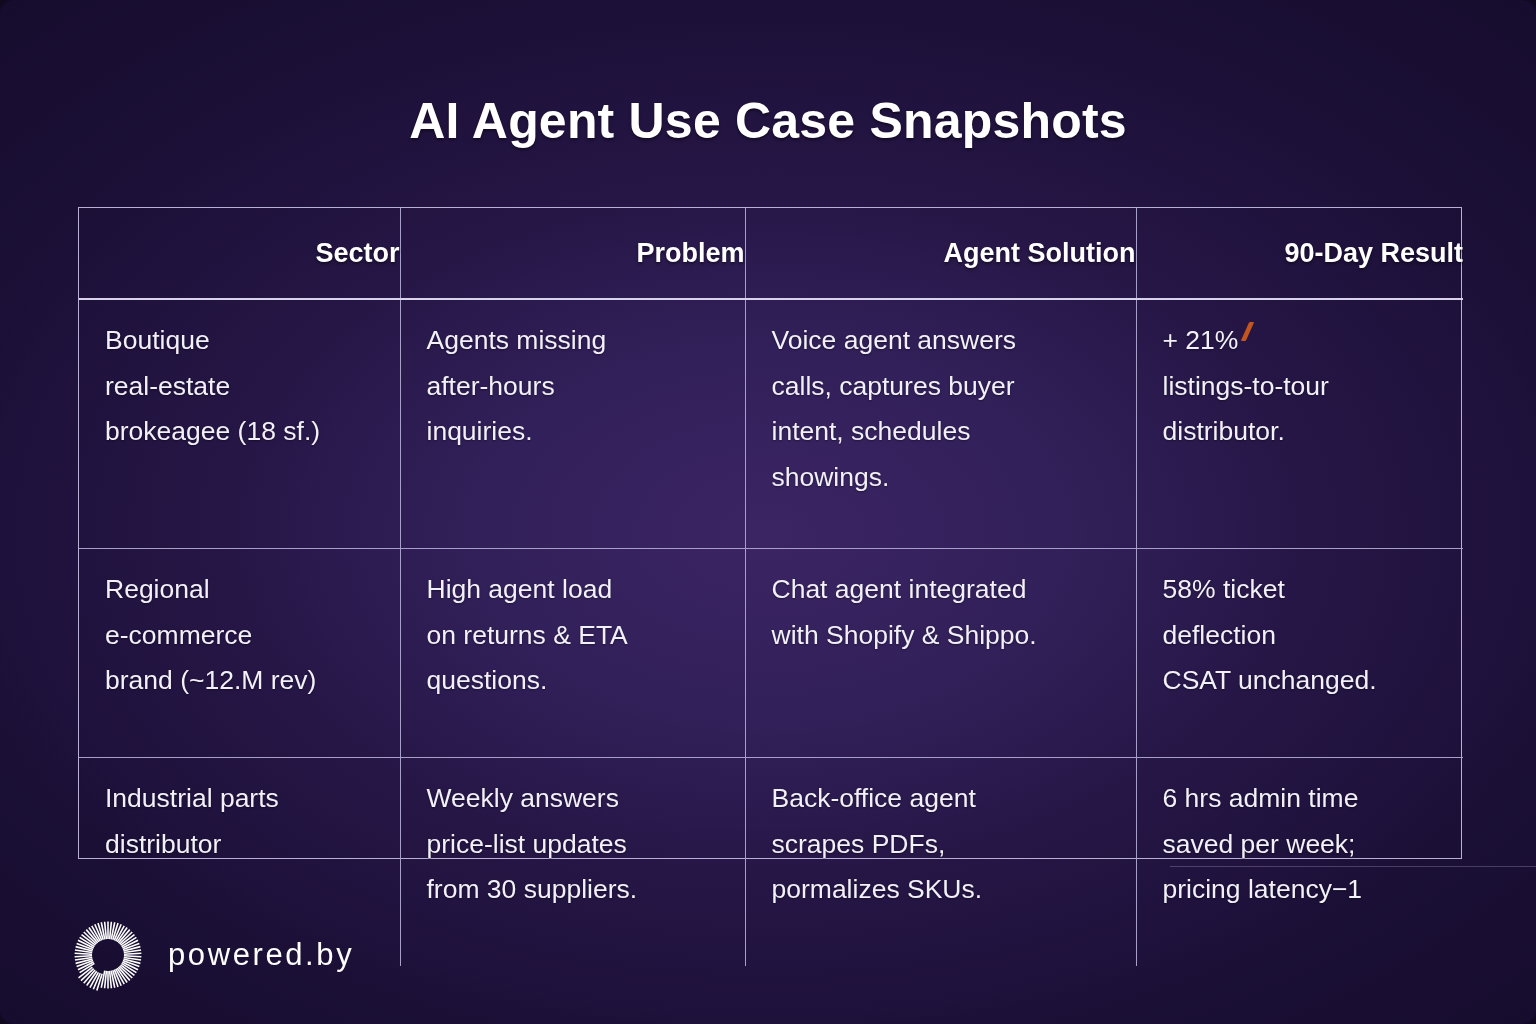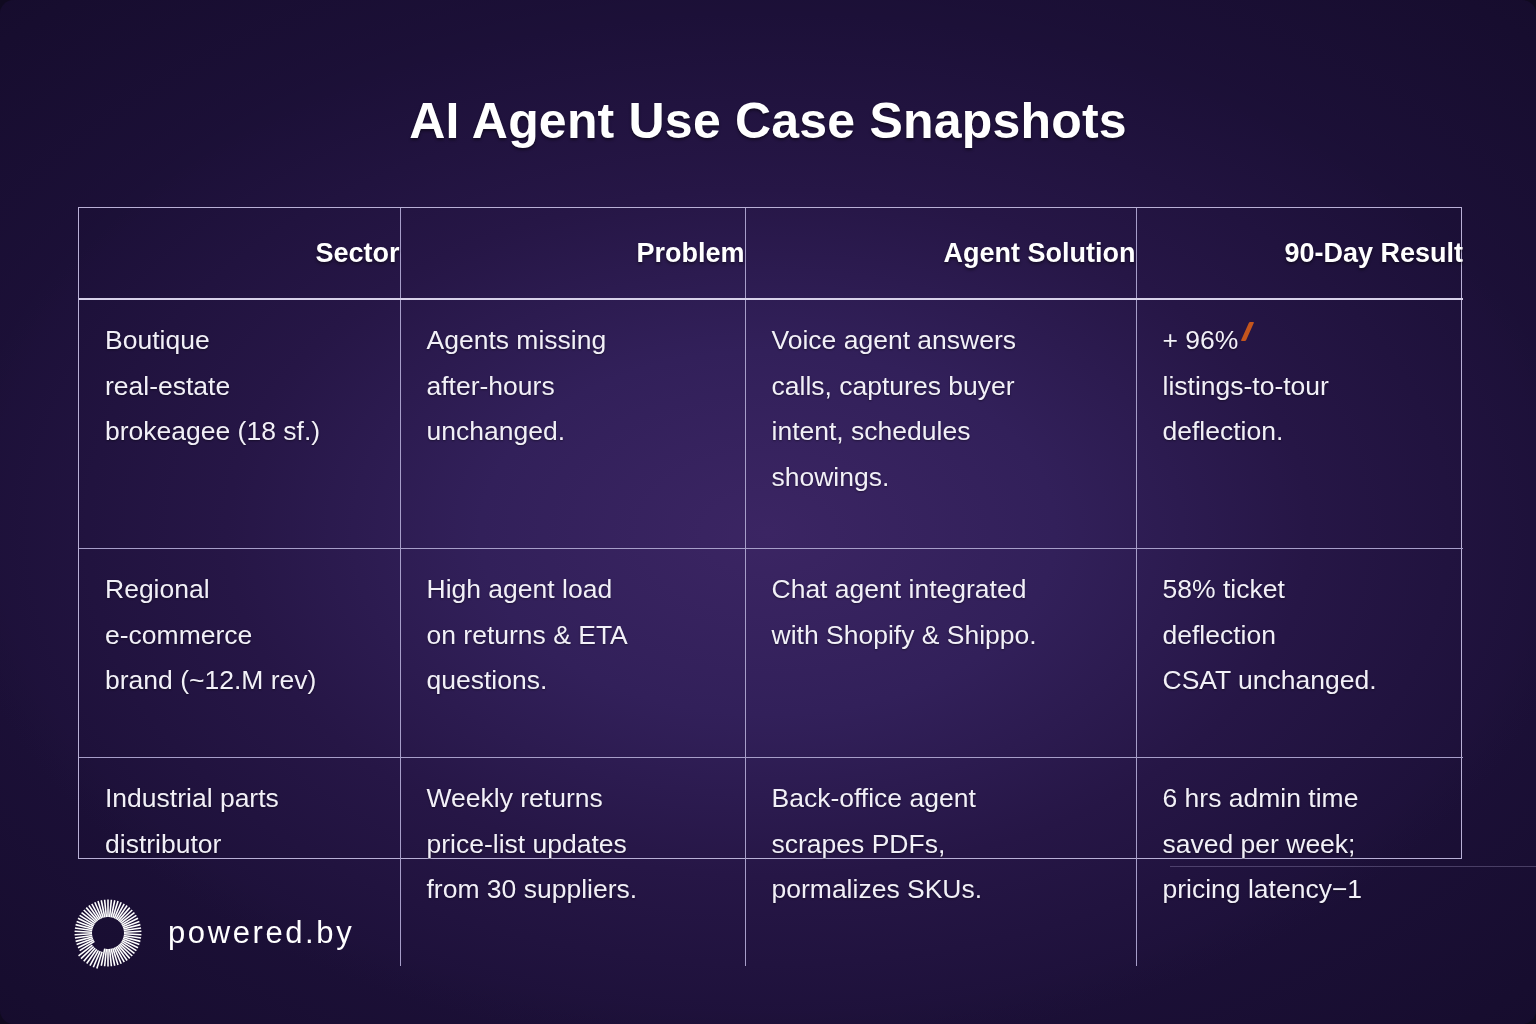--- a/index.html
+++ b/index.html
@@ -127,21 +127,21 @@
     width: 366px;
     height: 1px;
     background: rgba(183,172,214,0.30);
     z-index: 2;
   }
 
   
   .footer-brand {
     position: absolute;
     left: 70px;
-    top: 895px;
+    top: 917px;
     display: flex;
     align-items: center;
     gap: 22px;
     z-index: 3;
   }
   .logo-mark { width: 76px; height: 76px; display: block; }
   .brand-text {
     color: #ffffff;
     font-size: 31px;
     letter-spacing: 2.6px;
@@ -184,32 +184,32 @@
 
         <tr>
           <td>
             <span class="cell-line">Boutique</span>
             <span class="cell-line">real-estate</span>
             <span class="cell-line">brokeagee (18 sf.)</span>
           </td>
           <td>
             <span class="cell-line">Agents missing</span>
             <span class="cell-line">after-hours</span>
-            <span class="cell-line">unchanged.</span>
+            <span class="cell-line">inquiries.</span>
           </td>
           <td>
             <span class="cell-line">Voice agent answers</span>
             <span class="cell-line">calls, captures buyer</span>
             <span class="cell-line">intent, schedules</span>
             <span class="cell-line">showings.</span>
           </td>
           <td>
-            <span class="cell-line"><span>+ 96%</span><span class="arrow-mark"></span></span>
+            <span class="cell-line"><span>+ 21%</span><span class="arrow-mark"></span></span>
             <span class="cell-line">listings-to-tour</span>
-            <span class="cell-line">deflection.</span>
+            <span class="cell-line">distributor.</span>
           </td>
         </tr>
 
         <tr>
           <td>
             <span class="cell-line">Regional</span>
             <span class="cell-line">e-commerce</span>
             <span class="cell-line">brand (~12.M rev)</span>
           </td>
           <td>
@@ -227,21 +227,21 @@
             <span class="cell-line">CSAT unchanged.</span>
           </td>
         </tr>
 
         <tr>
           <td>
             <span class="cell-line">Industrial parts</span>
             <span class="cell-line">distributor</span>
           </td>
           <td>
-            <span class="cell-line">Weekly returns</span>
+            <span class="cell-line">Weekly answers</span>
             <span class="cell-line">price-list updates</span>
             <span class="cell-line">from 30 suppliers.</span>
           </td>
           <td>
             <span class="cell-line">Back-office agent</span>
             <span class="cell-line">scrapes PDFs,</span>
             <span class="cell-line">pormalizes SKUs.</span>
           </td>
           <td>
             <span class="cell-line">6 hrs admin time</span>

